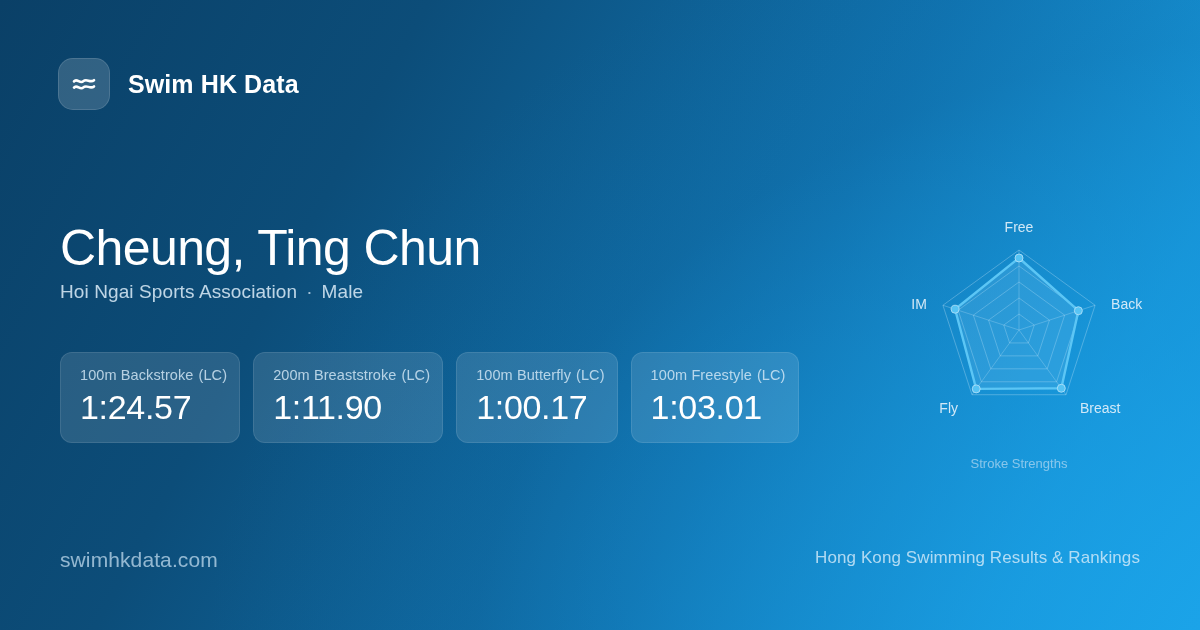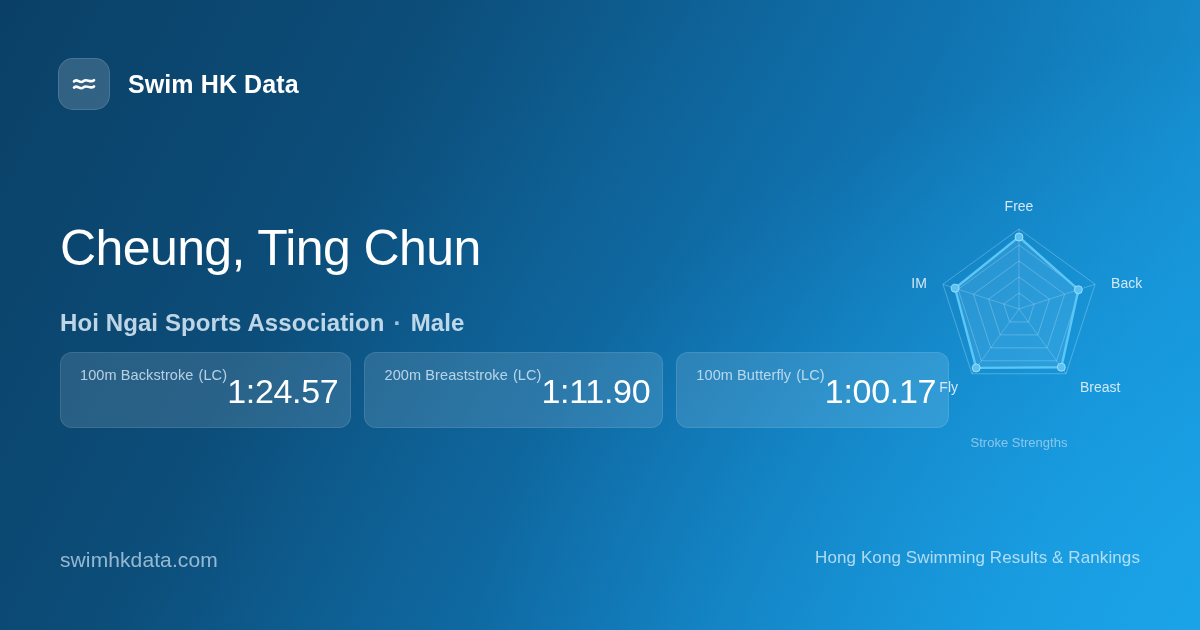--- a/index.html
+++ b/index.html
@@ -52,23 +52,23 @@
   }
   .athlete-name {
     font-size:50px;
     line-height:1.05;
     font-weight:400;
     color:#ffffff;
     letter-spacing:-0.6px;
     white-space:nowrap;
   }
   .athlete-meta {
-    margin-top:34px;
-    font-size:24px;
-    font-weight:700;
+    margin-top:6px;
+    font-size:19px;
+    font-weight:400;
     color:rgba(220,236,248,0.86);
     letter-spacing:0.1px;
     white-space:nowrap;
   }
   .meta-sep {
     display:inline-block;
     padding:0 9px;
     color:rgba(220,236,248,0.72);
   }
 
@@ -80,21 +80,21 @@
     align-items:stretch;
     gap:13px;
   }
   .card {
     background: rgba(255,255,255,0.12);
     border: 1px solid rgba(255,255,255,0.10);
     border-radius:12px;
     padding:14px 12px 15px 19px;
     min-height:76px;
     display:flex;
-    flex-direction:row;
+    flex-direction:column;
     justify-content:center;
   }
   .card-label {
     font-size:14.5px;
     color:rgba(214,233,247,0.82);
     white-space:nowrap;
     letter-spacing:0.1px;
   }
   .card-label .course { margin-left:5px; }
   .card-value {
@@ -102,21 +102,21 @@
     font-size:34px;
     font-weight:400;
     color:#ffffff;
     letter-spacing:-0.3px;
     white-space:nowrap;
   }
 
   
   .radar-panel {
     position:absolute;
-    left:869px; top:162px;
+    left:869px; top:183px;
     width:302px; height:300px;
   }
   .radar-panel svg { display:block; overflow:visible; }
   .radar-axis-label {
     font-family: "Liberation Sans", sans-serif;
     font-size:14px;
     fill: rgba(226,240,250,0.92);
   }
   .radar-caption {
     font-family: "Liberation Sans", sans-serif;
@@ -179,20 +179,26 @@
       <div class="card-value">1:11.90</div>
     </div>
 
     <div class="card">
       <div class="card-label">
         <span>100m Butterfly</span><span class="course">(LC)</span>
       </div>
       <div class="card-value">1:00.17</div>
     </div>
 
+    <div class="card">
+      <div class="card-label">
+        <span>100m Freestyle</span><span class="course">(LC)</span>
+      </div>
+      <div class="card-value">1:03.01</div>
+    </div>
 
   </div>
 
   <div class="radar-panel">
     <svg id="radar-svg" width="302" height="300" viewBox="0 0 302 300" aria-hidden="false">
       <g id="radar-grid">
           <polygon points="150.00,131.00 165.22,142.06 159.40,159.94 140.60,159.94 134.78,142.06" fill="none" stroke="rgba(215,238,252,0.30)" stroke-width="1"></polygon>
           <polygon points="150.00,115.00 180.43,137.11 168.81,172.89 131.19,172.89 119.57,137.11" fill="none" stroke="rgba(215,238,252,0.30)" stroke-width="1"></polygon>
           <polygon points="150.00,99.00 195.65,132.17 178.21,185.83 121.79,185.83 104.35,132.17" fill="none" stroke="rgba(215,238,252,0.30)" stroke-width="1"></polygon>
           <polygon points="150.00,83.00 210.87,127.22 187.62,198.78 112.38,198.78 89.13,127.22" fill="none" stroke="rgba(215,238,252,0.30)" stroke-width="1"></polygon>

